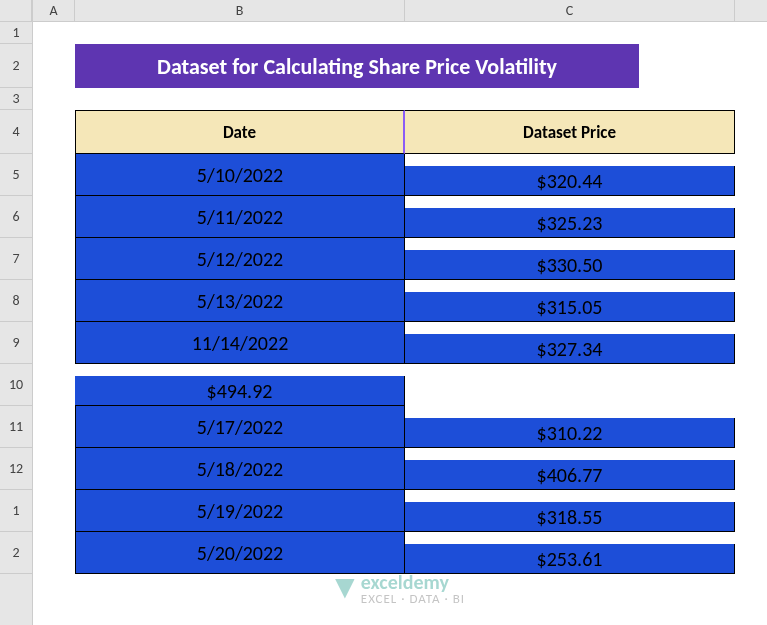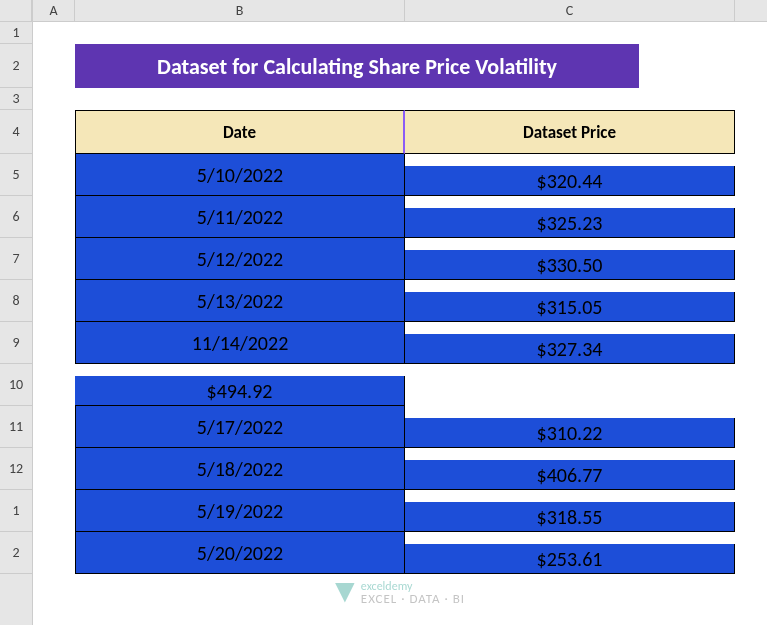--- a/index.html
+++ b/index.html
@@ -141,22 +141,22 @@
       background: #1a9988;
       clip-path: polygon(0 0, 100% 0, 50% 100%);
       transform: rotate(0deg);
     }
     .watermark-text {
       display: flex;
       flex-direction: column;
       line-height: 1;
     }
     .watermark-main {
-      font-size: 12px;
-      font-weight: normal;
+      font-size: 20px;
+      font-weight: bold;
       color: #1a9988;
     }
     .watermark-sub {
       font-size: 13px;
       color: #666;
       letter-spacing: 1px;
     }
   </style>
 </head>
 <body>

